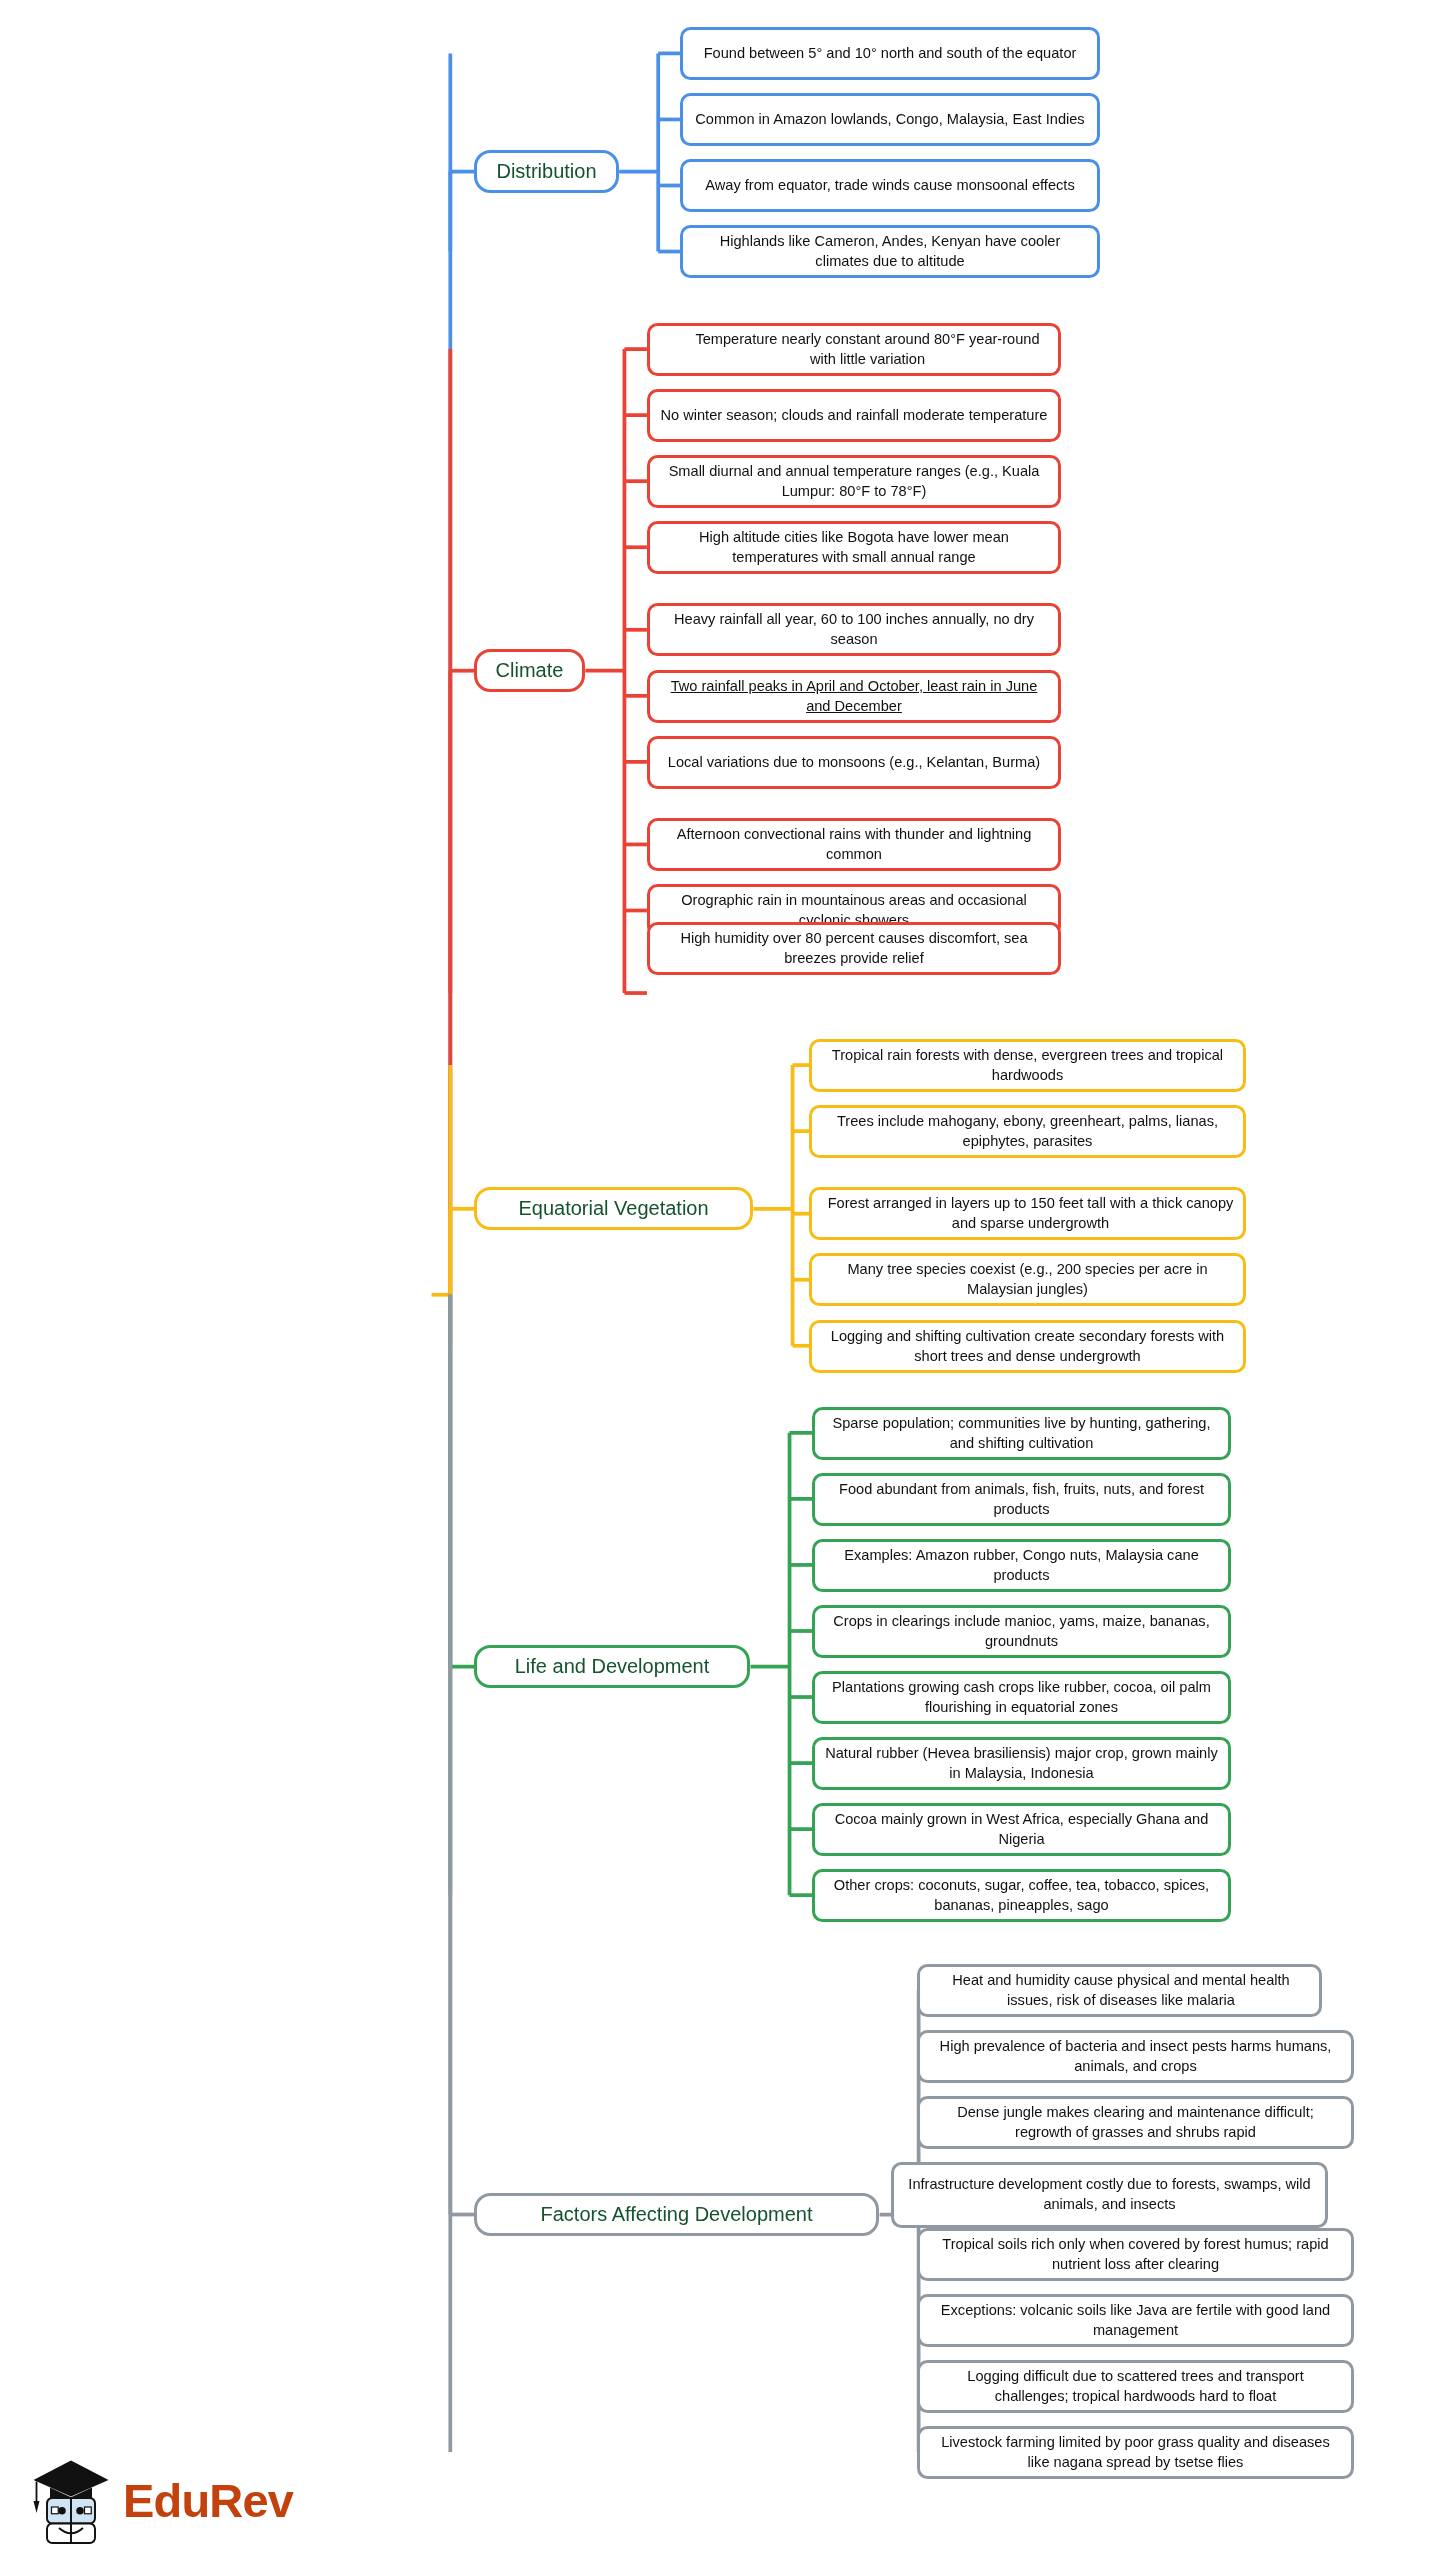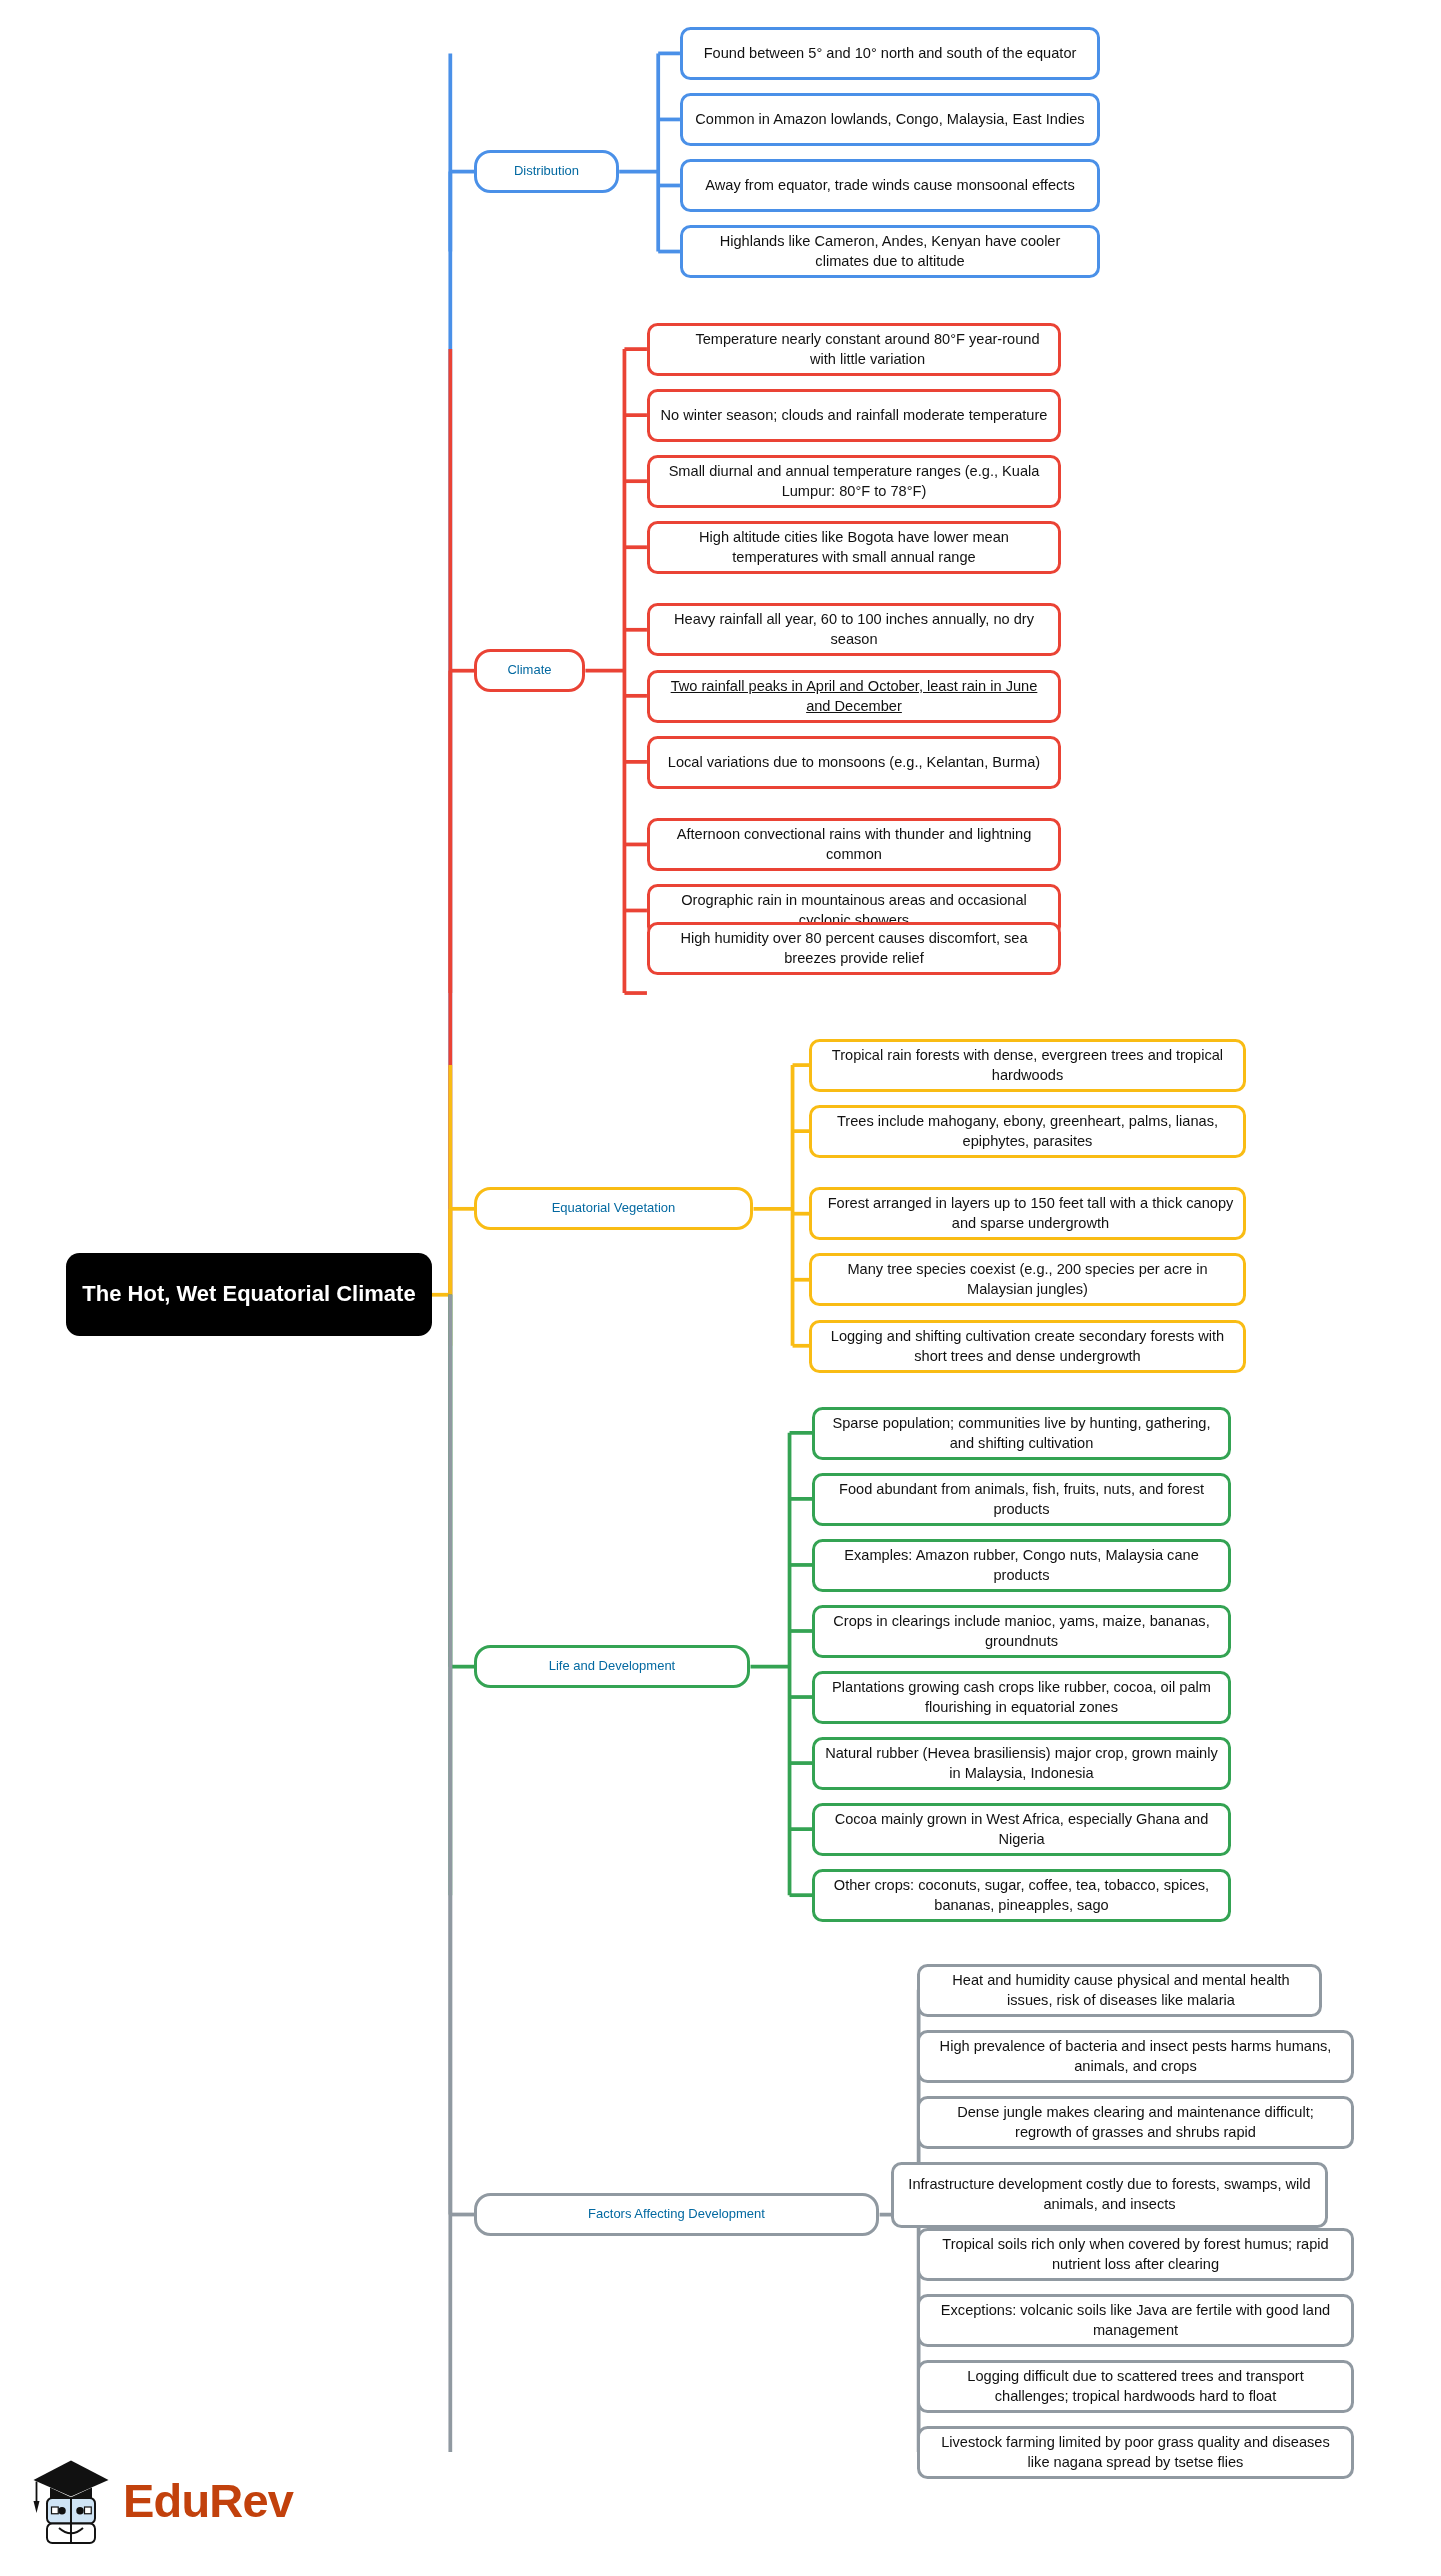--- a/index.html
+++ b/index.html
@@ -43,22 +43,22 @@
   
   .branch-node {
     position: absolute;
     background: #ffffff;
     border: 3.8px solid #888888;
     border-radius: 16.5px;
     display: flex;
     align-items: center;
     justify-content: center;
     text-align: center;
-    font-size: 13px;
-    color: #0369a1;
+    font-size: 20px;
+    color: #14532d;
     line-height: 1.15;
     padding: 3px 10.5px;
     white-space: nowrap;
     z-index: 4;
   }
 
   
   .leaf-node {
     position: absolute;
     background: #ffffff;
@@ -165,21 +165,20 @@
       <path d="M1224 2651 L1222 2651" stroke="#9099a1" stroke-width="5" fill="none" stroke-linecap="butt"></path>
       <path d="M1224 2739 L1222 2739" stroke="#9099a1" stroke-width="5" fill="none" stroke-linecap="butt"></path>
       <path d="M1224 2827 L1222 2827" stroke="#9099a1" stroke-width="5" fill="none" stroke-linecap="butt"></path>
       <path d="M1224 2915 L1222 2915" stroke="#9099a1" stroke-width="5" fill="none" stroke-linecap="butt"></path>
       <path d="M1224 3003 L1222 3003" stroke="#9099a1" stroke-width="5" fill="none" stroke-linecap="butt"></path>
       <path d="M1224 3091 L1222 3091" stroke="#9099a1" stroke-width="5" fill="none" stroke-linecap="butt"></path>
       <path d="M1224 3179 L1222 3179" stroke="#9099a1" stroke-width="5" fill="none" stroke-linecap="butt"></path>
       <path d="M1224 3267 L1222 3267" stroke="#9099a1" stroke-width="5" fill="none" stroke-linecap="butt"></path>
     </svg>
 
-  <div class="root-node" id="root-node" style="left: 66px; top: 1253px; width: 366px; height: 83px; background: rgb(0, 0, 0); color: rgb(255, 255, 255);">The Hot, Wet Equatorial Climate</div>
 
   <div id="nodes-layer">
       <div class="branch-node c-blue" style="left: 474px; top: 150px; width: 145px; height: 43px;">
         <span>Distribution</span>
       </div>
       <div class="leaf-node c-blue" style="left: 680px; top: 27px; width: 420px; height: 53px;">
         <span>Found between 5° and 10° north and south of the equator</span>
       </div>
       <div class="leaf-node c-blue" style="left: 680px; top: 93px; width: 420px; height: 53px;">
         <span>Common in Amazon lowlands, Congo, Malaysia, East Indies</span>

